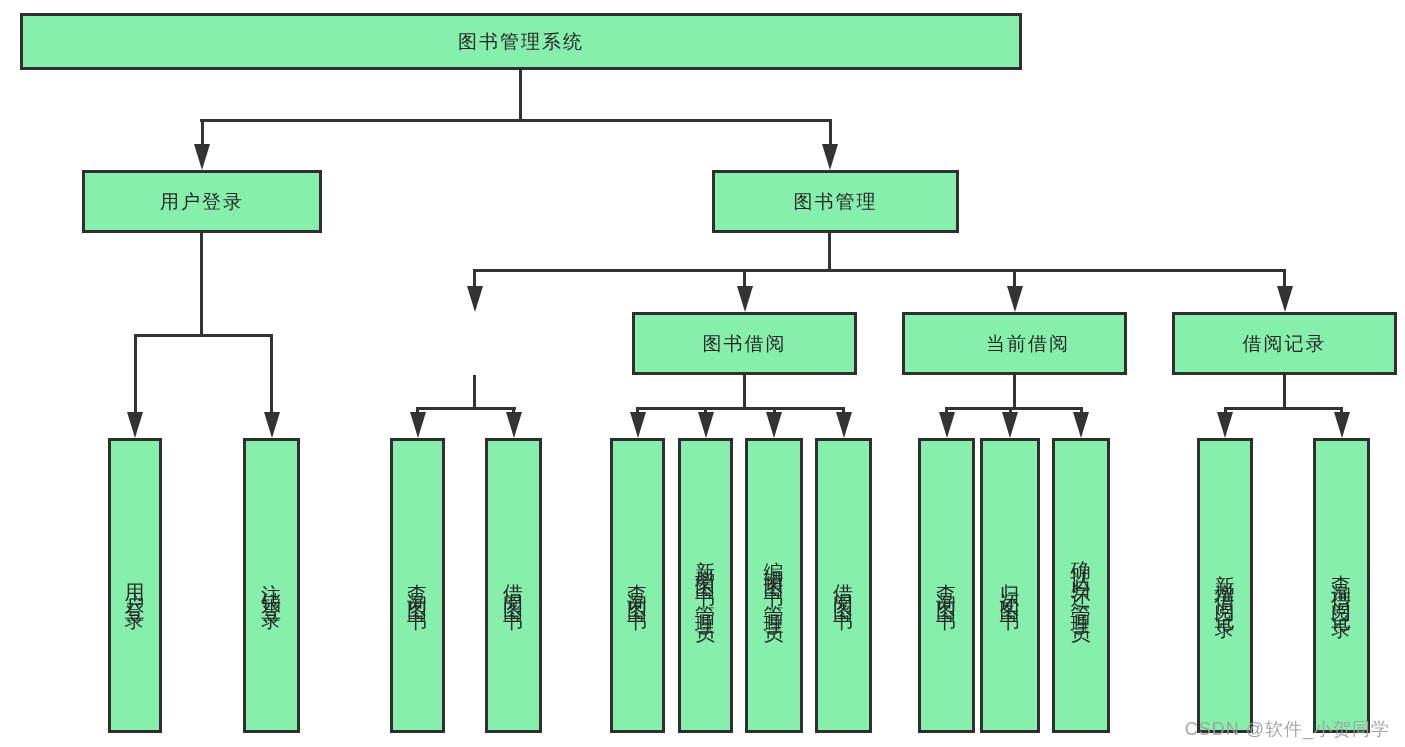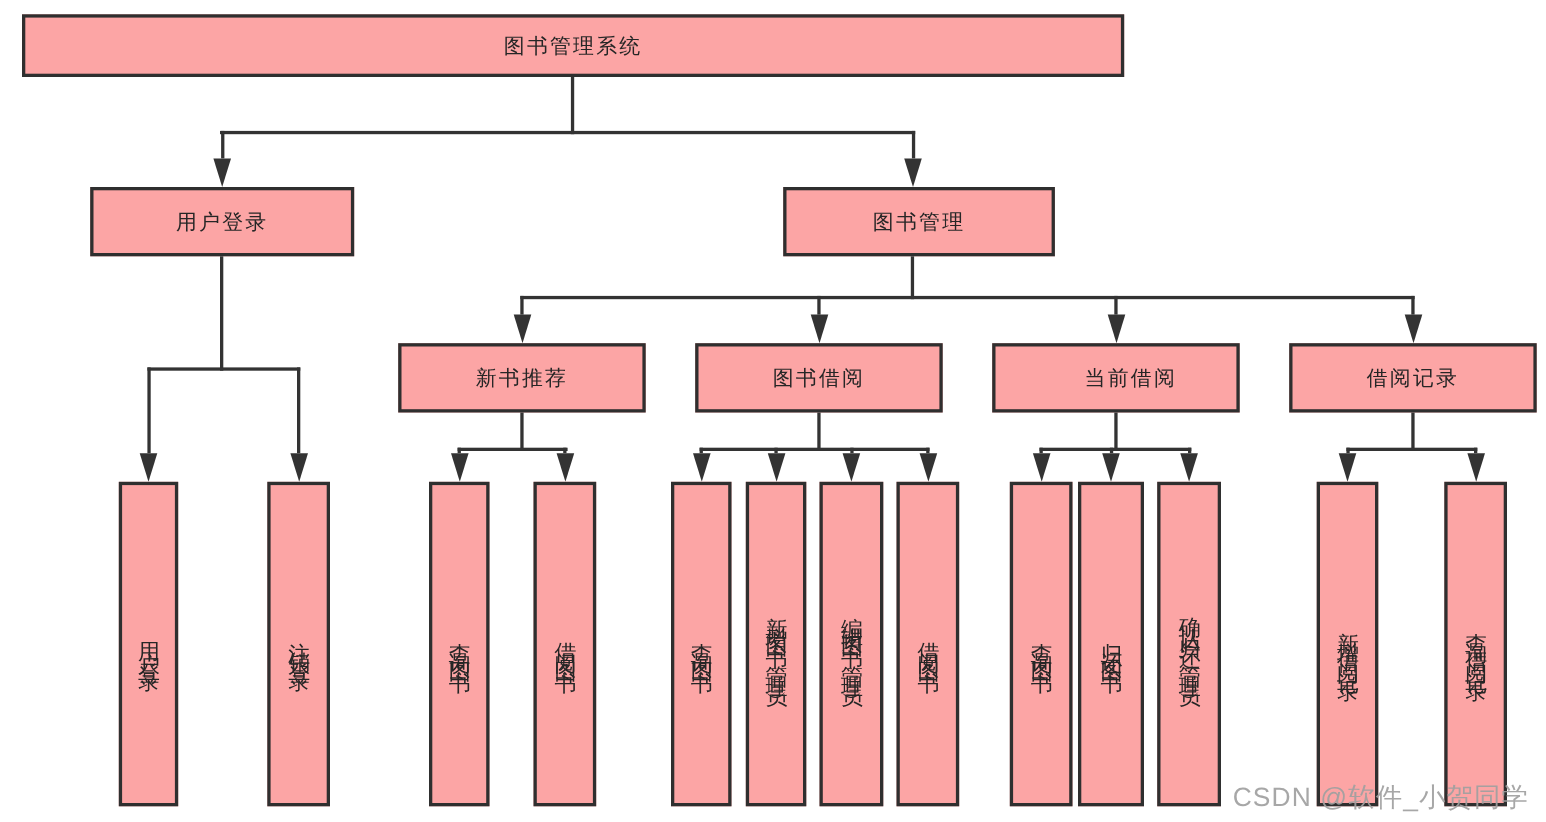--- a/index.html
+++ b/index.html
@@ -13,21 +13,21 @@
     position:relative;
     width:1405px;height:747px;
     background:#ffffff;
     overflow:hidden;
   }
   
   .box{
     position:absolute;
     box-sizing:border-box;
     border:3px solid var(--border);
-    background:#fca5a5;
+    background:#86efac;
     display:flex;align-items:center;justify-content:center;
     color:var(--text);
     font-size:19px;
     letter-spacing:2px;
     white-space:nowrap;
   }
   .leaf{
     font-size:20px;
     letter-spacing:0;
   }
@@ -50,21 +50,21 @@
   .arrow .stem{width:3px;flex:1 1 auto;background:var(--line);}
   .arrow .tri{
     width:0;height:0;flex:0 0 auto;
     border-left:8px solid transparent;
     border-right:8px solid transparent;
     border-top:26px solid var(--line);
   }
   .watermark{
     position:absolute;
     right:15px;bottom:6px;
-    font-size:24px;
+    font-size:18px;
     color:#a0a0a0;
     opacity:0.92;
     letter-spacing:1px;
   }
 </style>
 </head>
 <body>
 
 <div class="canvas">
 
@@ -113,23 +113,20 @@
     </div>
   <div class="arrow" style="left:1006px;top:269px;height:43px;">
       <div class="stem"></div>
       <div class="tri"></div>
     </div>
   <div class="arrow" style="left:1276px;top:269px;height:43px;">
       <div class="stem"></div>
       <div class="tri"></div>
     </div>
 
-  <div class="box" style="left:362px;top:312px;width:225px;height:63px;">
-    <span>新书推荐</span>
-  </div>
   <div class="box" style="left:632px;top:312px;width:225px;height:63px;">
     <span>图书借阅</span>
   </div>
   <div class="box" style="left:902px;top:312px;width:225px;height:63px;padding-left:27px;">
     <span>当前借阅</span>
   </div>
   <div class="box" style="left:1172px;top:312px;width:225px;height:63px;">
     <span>借阅记录</span>
   </div>
 

